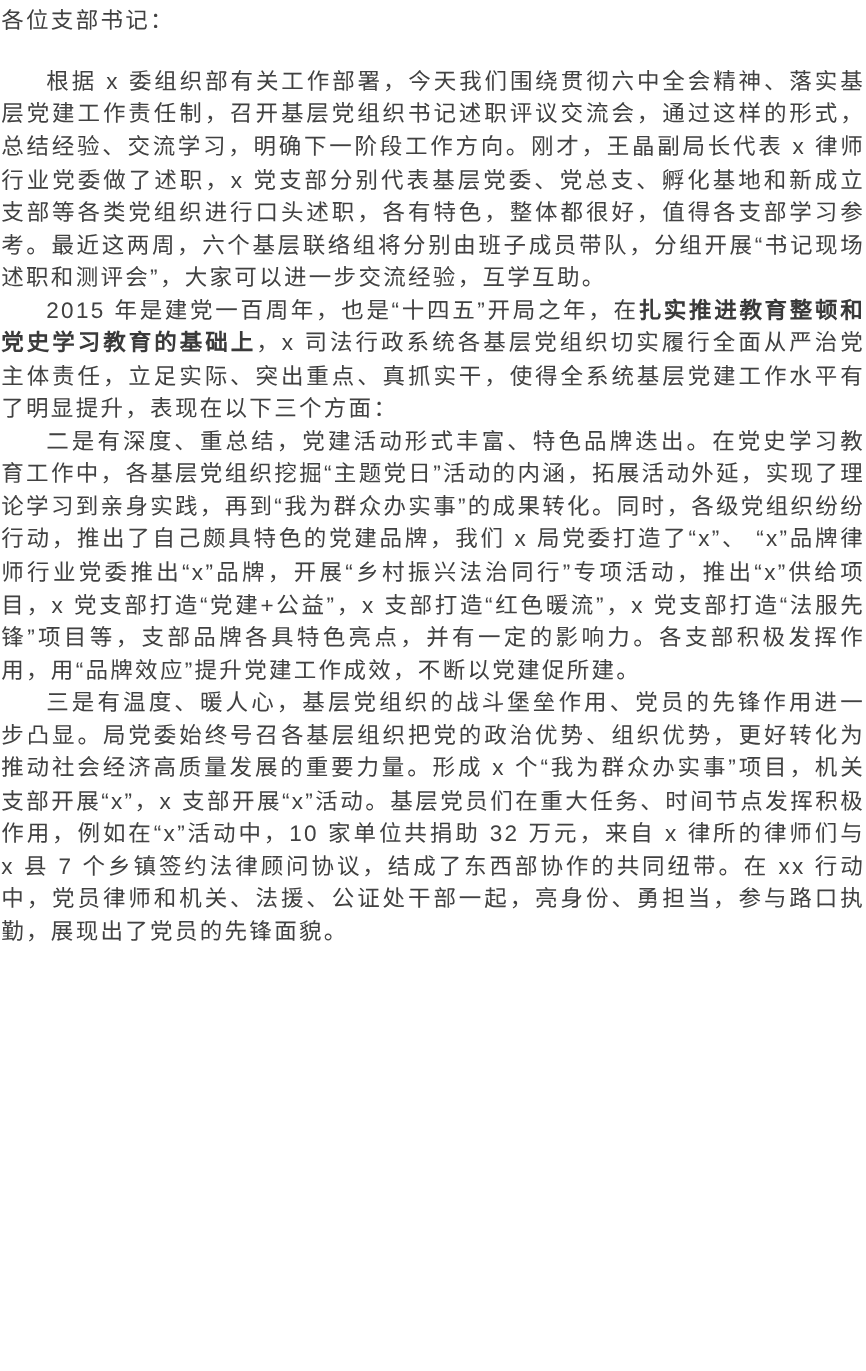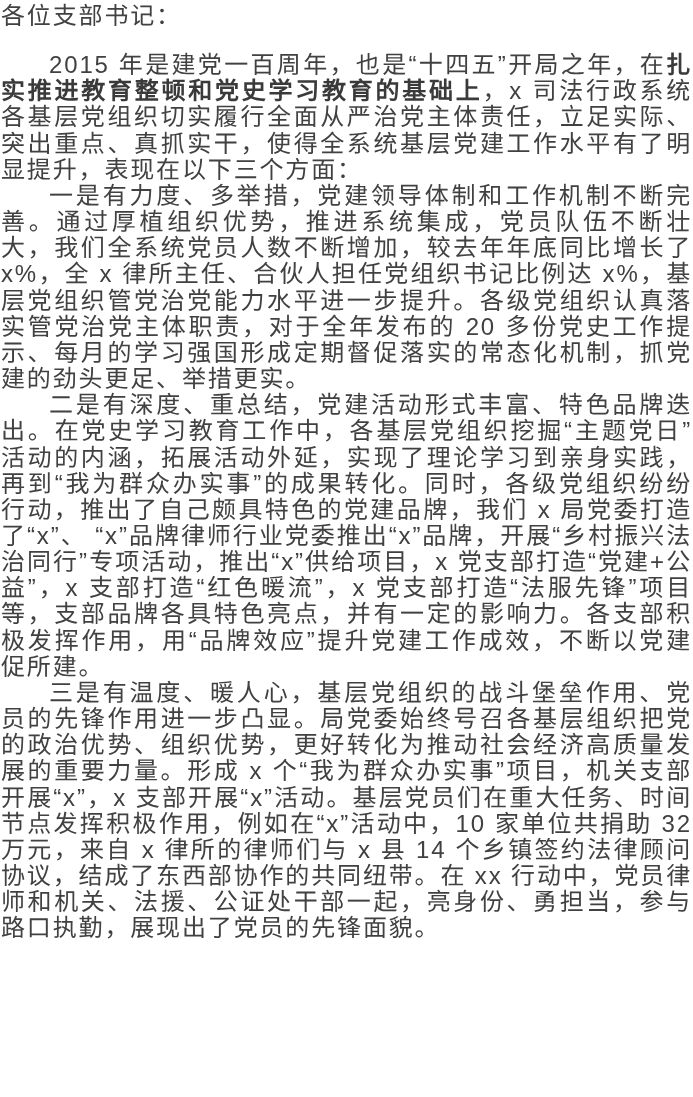--- a/index.html
+++ b/index.html
@@ -9,21 +9,21 @@
   }
   .page {
     width: 693px;
     height: 1097px;
     box-sizing: border-box;
     padding: 3px 1px 0 1px;
     overflow: hidden;
     background: #ffffff;
     color: #414141;
     font-family: "Liberation Sans", "DejaVu Sans", sans-serif;
-    font-size: 24px;
+    font-size: 18px;
     line-height: 26.15px;
     letter-spacing: 1.85px;
   }
   .salutation {
     margin: 0 0 23px 0;
     text-align: left;
   }
   .para {
     margin: 0;
     text-indent: 2em;
@@ -35,22 +35,22 @@
     font-weight: 700;
     color: #3a3a3a;
   }
 </style>
 </head>
 <body>
 
 <main class="page">
   <p class="salutation">各位支部书记：</p>
 
+  <p class="para">根据 x 委组织部有关工作部署，今天我们围绕贯彻六中全会精神、落实基层党建工作责任制，召开基层党组织书记述职评议交流会，通过这样的形式，总结经验、交流学习，明确下一阶段工作方向。刚才，王晶副局长代表 x 律师行业党委做了述职，x 党支部分别代表基层党委、党总支、孵化基地和新成立支部等各类党组织进行口头述职，各有特色，整体都很好，值得各支部学习参考。最近这两周，六个基层联络组将分别由班子成员带队，分组开展“书记现场述职和测评会”，大家可以进一步交流经验，互学互助。</p>
 
   <p class="para"><span>2015 年是建党一百周年，也是“十四五”开局之年，在</span><strong>扎实推进教育整顿和党史学习教育的基础上</strong><span>，x 司法行政系统各基层党组织切实履行全面从严治党主体责任，立足实际、突出重点、真抓实干，使得全系统基层党建工作水平有了明显提升，表现在以下三个方面：</span></p>
 
-  <p class="para">一是有力度、多举措，党建领导体制和工作机制不断完善。通过厚植组织优势，推进系统集成，党员队伍不断壮大，我们全系统党员人数不断增加，较去年年底同比增长了 x%，全 x 律所主任、合伙人担任党组织书记比例达 x%，基层党组织管党治党能力水平进一步提升。各级党组织认真落实管党治党主体职责，对于全年发布的 20 多份党史工作提示、每月的学习强国形成定期督促落实的常态化机制，抓党建的劲头更足、举措更实。</p>
 
   <p class="para">二是有深度、重总结，党建活动形式丰富、特色品牌迭出。在党史学习教育工作中，各基层党组织挖掘“主题党日”活动的内涵，拓展活动外延，实现了理论学习到亲身实践，再到“我为群众办实事”的成果转化。同时，各级党组织纷纷行动，推出了自己颇具特色的党建品牌，我们 x 局党委打造了“x”、 “x”品牌律师行业党委推出“x”品牌，开展“乡村振兴法治同行”专项活动，推出“x”供给项目，x 党支部打造“党建+公益”，x 支部打造“红色暖流”，x 党支部打造“法服先锋”项目等，支部品牌各具特色亮点，并有一定的影响力。各支部积极发挥作用，用“品牌效应”提升党建工作成效，不断以党建促所建。</p>
 
-  <p class="para">三是有温度、暖人心，基层党组织的战斗堡垒作用、党员的先锋作用进一步凸显。局党委始终号召各基层组织把党的政治优势、组织优势，更好转化为推动社会经济高质量发展的重要力量。形成 x 个“我为群众办实事”项目，机关支部开展“x”，x 支部开展“x”活动。基层党员们在重大任务、时间节点发挥积极作用，例如在“x”活动中，10 家单位共捐助 32 万元，来自 x 律所的律师们与 x 县 14 个乡镇签约法律顾问协议，结成了东西部协作的共同纽带。在 xx 行动中，党员律师和机关、法援、公证处干部一起，亮身份、勇担当，参与路口执勤，展现出了党员的先锋面貌。</p>
+  <p class="para">三是有温度、暖人心，基层党组织的战斗堡垒作用、党员的先锋作用进一步凸显。局党委始终号召各基层组织把党的政治优势、组织优势，更好转化为推动社会经济高质量发展的重要力量。形成 x 个“我为群众办实事”项目，机关支部开展“x”，x 支部开展“x”活动。基层党员们在重大任务、时间节点发挥积极作用，例如在“x”活动中，10 家单位共捐助 32 万元，来自 x 律所的律师们与 x 县 7 个乡镇签约法律顾问协议，结成了东西部协作的共同纽带。在 xx 行动中，党员律师和机关、法援、公证处干部一起，亮身份、勇担当，参与路口执勤，展现出了党员的先锋面貌。</p>
 
 </main>
 
 </body></html>

